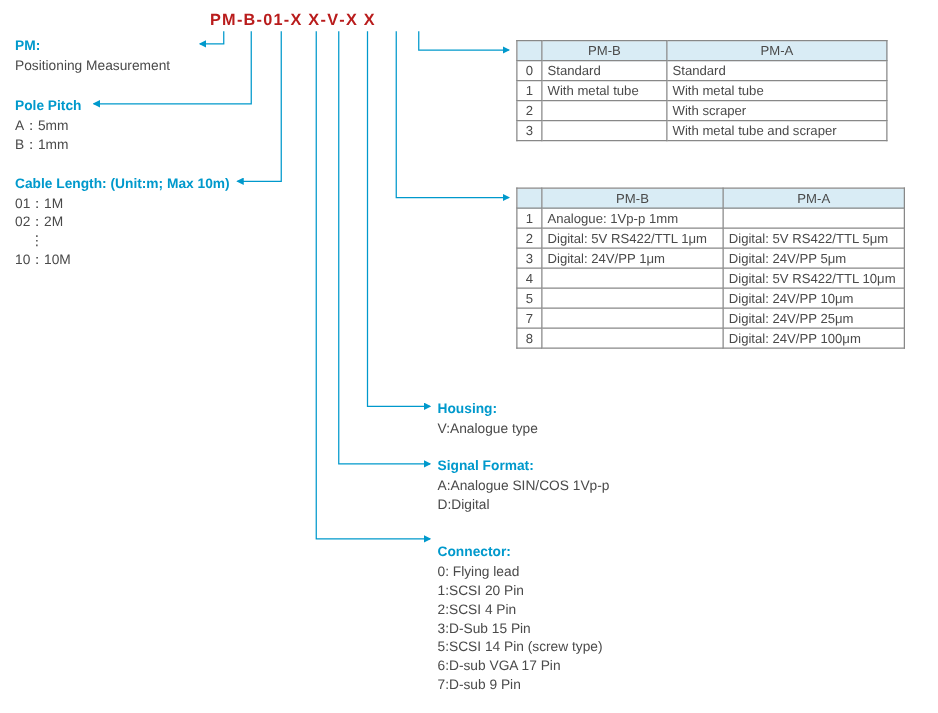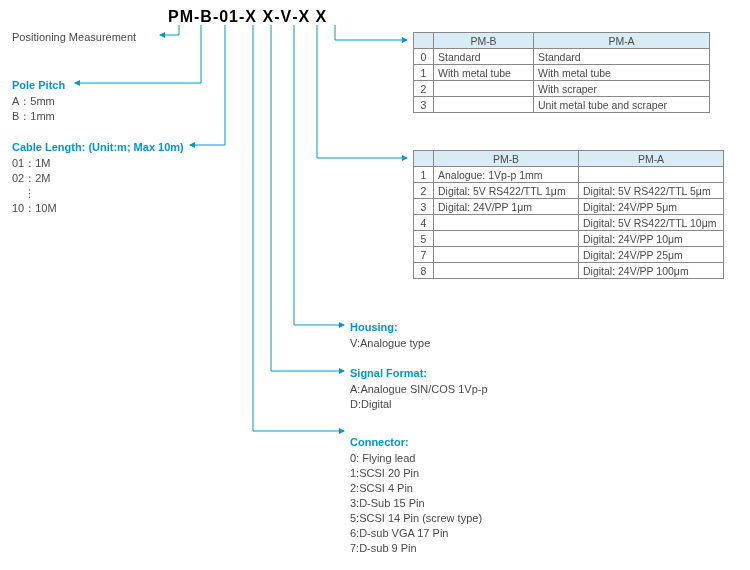--- a/index.html
+++ b/index.html
@@ -1,35 +1,36 @@
 <!DOCTYPE html>
 <html><head>
 <meta charset="utf-8">
 <style>
 *{margin:0;padding:0;box-sizing:border-box}
 body{font-family:Arial,Helvetica,sans-serif;font-size:11px;color:#4a4a4a;background:#fff;width:750px;height:570px;position:relative}
-.partno{position:absolute;left:168px;top:8px;font-size:16px;font-weight:bold;color:#000000;letter-spacing:1px}
+.partno{position:absolute;left:168px;top:8px;font-size:13px;font-weight:bold;color:#b91c1c;letter-spacing:1px}
 .partno span{display:inline-block}
 .sect{position:absolute;font-size:11px;line-height:15px}
 .sect .hdr{font-weight:bold;color:#0099cc;margin-bottom:1px}
 .sect .row{color:#4a4a4a}
 svg{position:absolute;left:0;top:0;pointer-events:none}
 .tbl{position:absolute;border-collapse:collapse;font-size:10.5px}
 .tbl th,.tbl td{border:1px solid #888;padding:1px 4px;text-align:left;height:16px}
 .tbl th{background:#d9ecf5;text-align:center;font-weight:normal}
 .tbl .idx{text-align:center;width:20px}
 </style>
 </head>
 <body>
 
 <div class="partno">
 <span>PM</span><span>-</span><span>B</span><span>-</span><span>01</span><span>-</span><span>X</span> <span>X</span><span>-</span><span>V</span><span>-</span><span>X</span> <span>X</span>
 </div>
 
 <div class="sect" style="left:12px;top:30px">
+<div class="hdr">PM:</div>
 <div class="row">Positioning Measurement</div>
 </div>
 
 <div class="sect" style="left:12px;top:78px">
 <div class="hdr">Pole Pitch</div>
 <div class="row">A：5mm</div>
 <div class="row">B：1mm</div>
 </div>
 
 <div class="sect" style="left:12px;top:140px">
@@ -58,21 +59,21 @@
         <td>With metal tube</td>
       </tr>
 <tr>
         <td class="idx">2</td>
         <td></td>
         <td>With scraper</td>
       </tr>
 <tr>
         <td class="idx">3</td>
         <td></td>
-        <td>Unit metal tube and scraper</td>
+        <td>With metal tube and scraper</td>
       </tr>
 </tbody>
   </table>
 
 <table class="tbl" style="left:413px;top:150px">
 <tbody>
       <tr>
         <th class="idx"></th>
         <th style="width:145px">PM-B</th>
         <th style="width:145px">PM-A</th>

